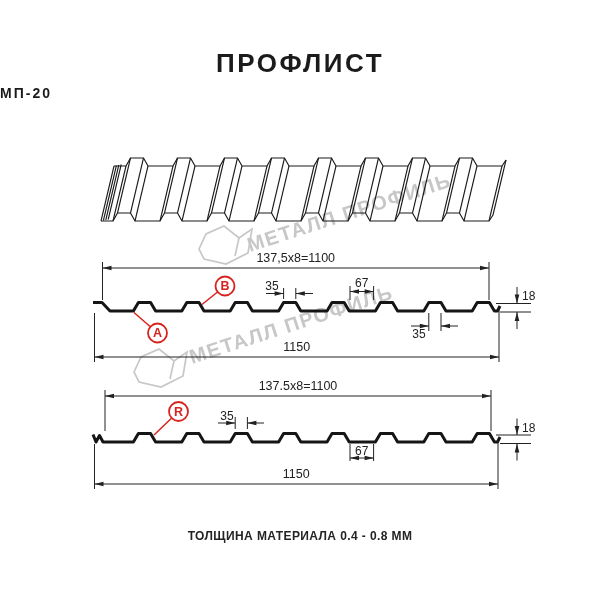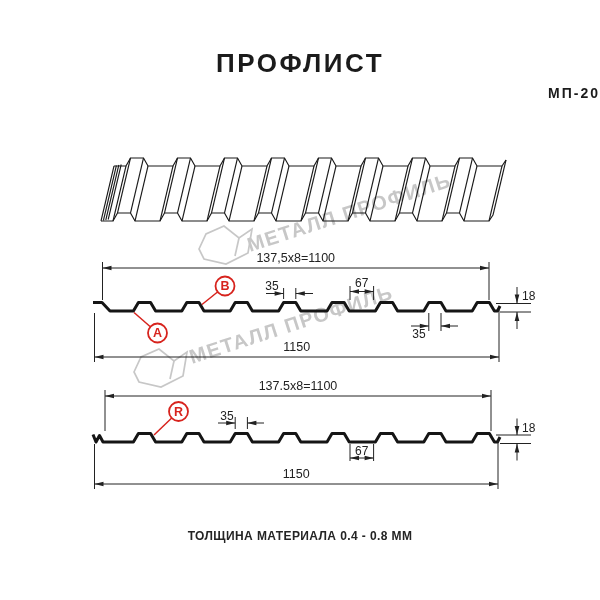--- a/index.html
+++ b/index.html
@@ -1,20 +1,20 @@
 <!DOCTYPE html>
 <html><head>
 <meta charset="utf-8">
 <style>
   html,body{margin:0;padding:0;background:#fff;}
   .page{position:relative;width:600px;height:600px;background:#ffffff;overflow:hidden;
         font-family:"Liberation Sans","DejaVu Sans",sans-serif;}
   .title{position:absolute;top:48px;left:0;width:100%;text-align:center;
          font-size:26px;font-weight:bold;letter-spacing:2.5px;color:#1b1b1b;}
-  .subtitle{position:absolute;top:85px;left:0;width:100%;text-align:right;
+  .subtitle{position:absolute;top:85px;left:0;width:100%;text-align:left;
          font-size:14px;font-weight:bold;letter-spacing:2px;color:#1b1b1b;}
   .footer{position:absolute;top:529px;left:0;width:100%;text-align:center;
          font-size:12px;font-weight:bold;letter-spacing:0.4px;color:#242424;}
   svg{position:absolute;left:0;top:0;}
   text{font-family:"Liberation Sans","DejaVu Sans",sans-serif;}
 </style>
 </head>
 <body>
 
 <div class="page">

